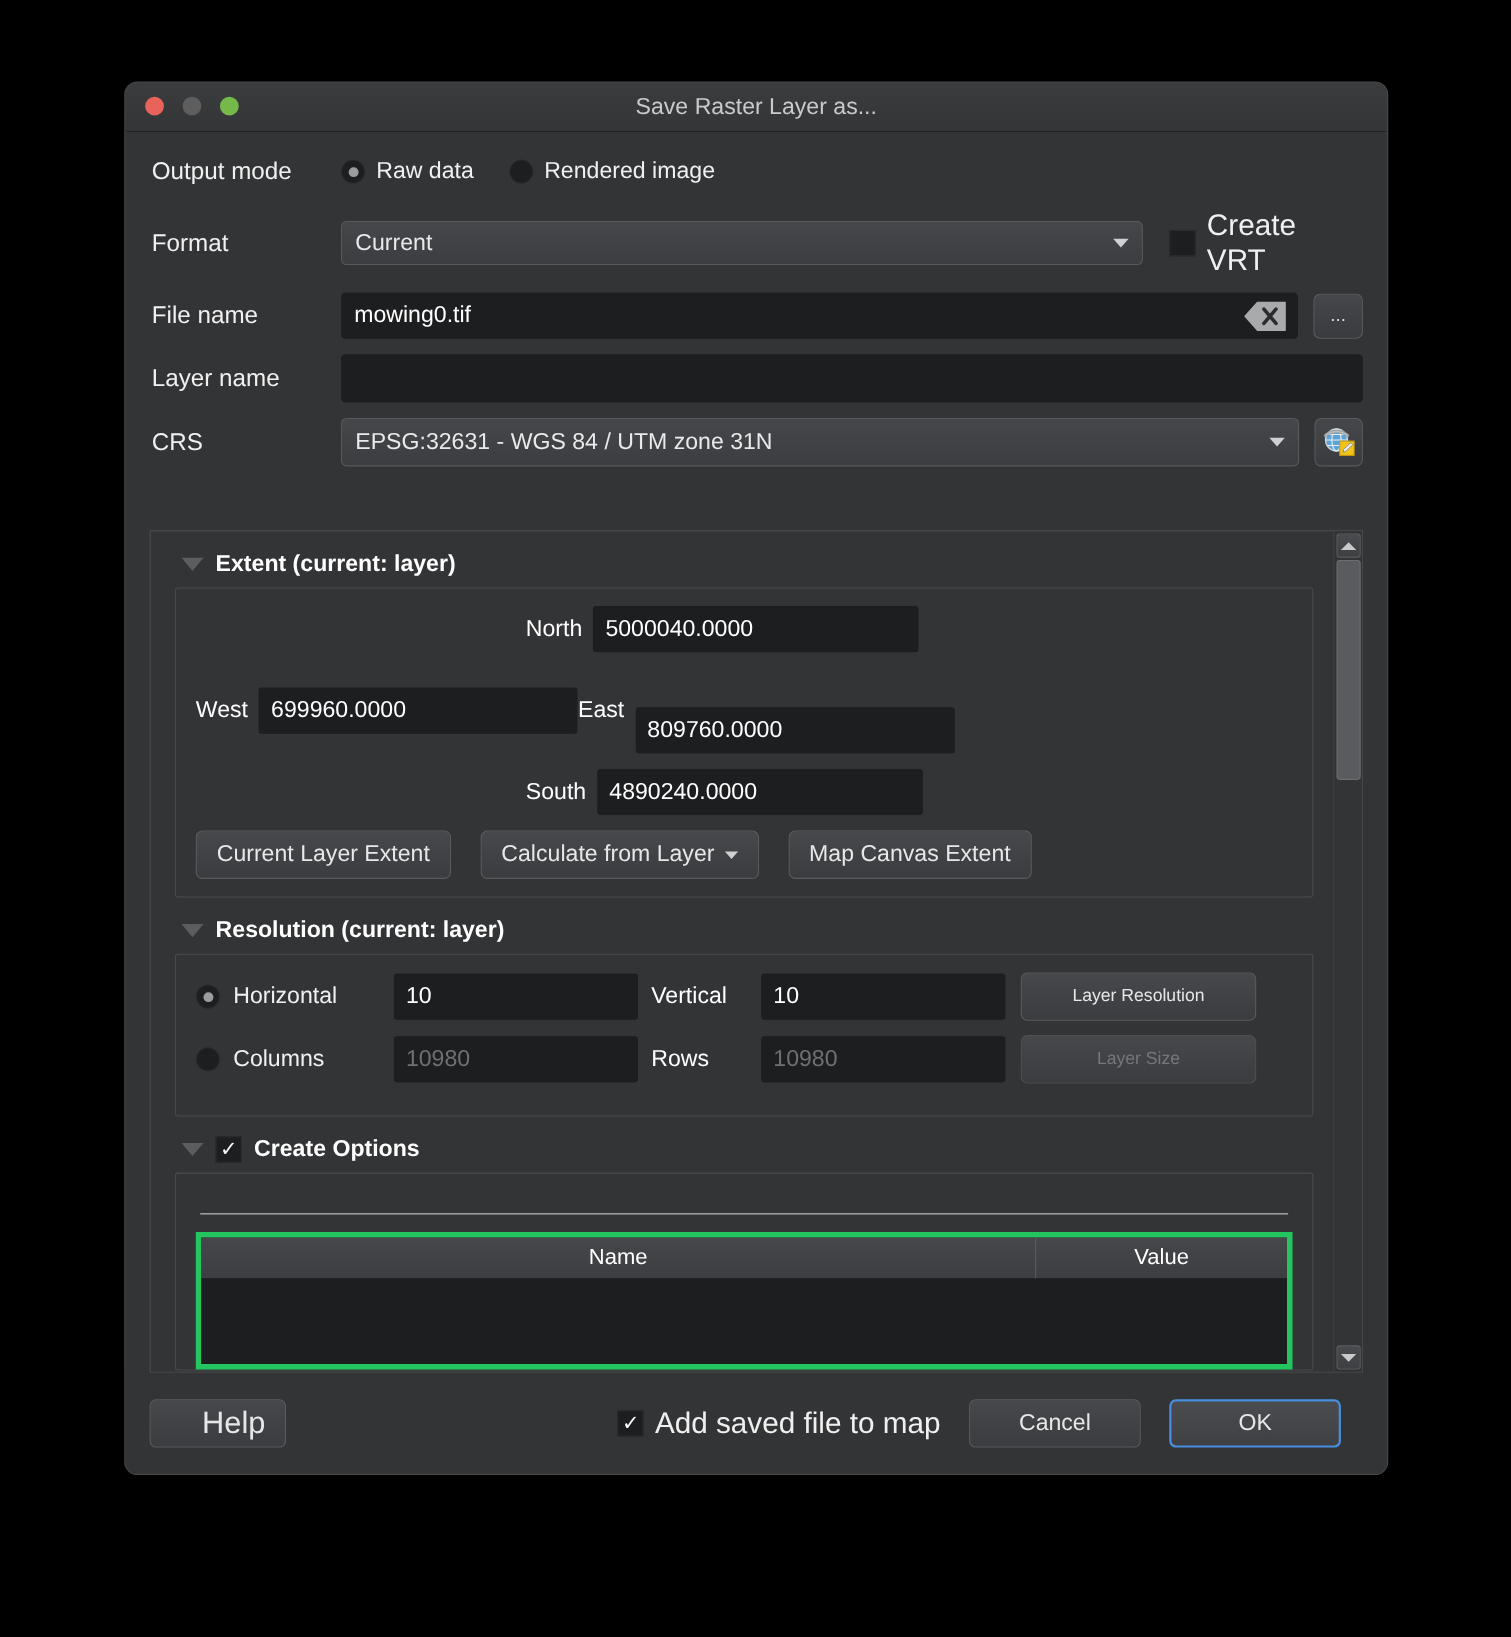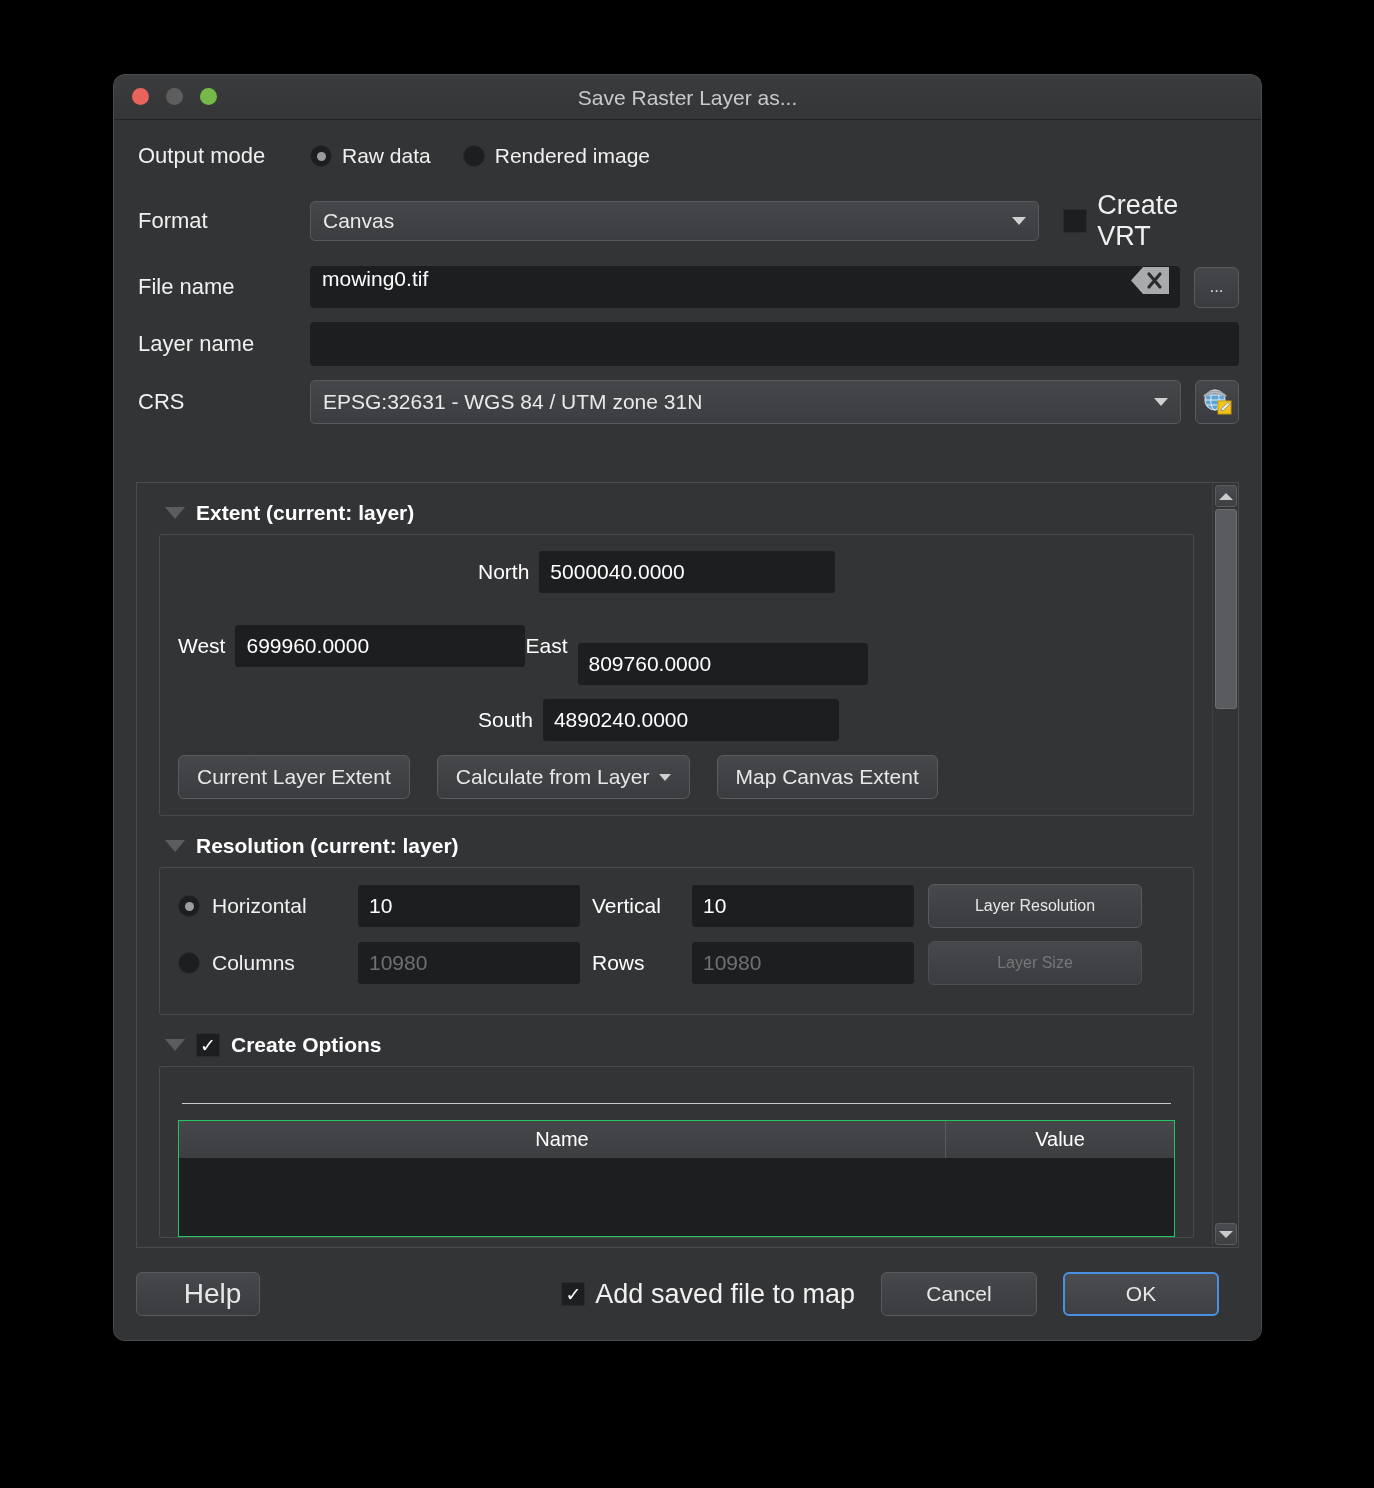--- a/index.html
+++ b/index.html
@@ -97,21 +97,21 @@
     width: 0; height: 0;
     border-left: 7px solid transparent;
     border-right: 7px solid transparent;
     border-top: 8px solid #cfd0d1;
   }
   .input {
     height: 42px;
     background: #1d1e20;
     border: 1px solid #1d1e20;
     border-radius: 4px;
-    display: flex; 
+    display: flex; align-items: center;
     padding: 0 10px 0 11px;
     font-size: 21px;
     color: #ffffff;
   }
 
   .chk {
     width: 24px; height: 24px;
     background: #1d1e20;
     border: 1px solid #2b2c2e;
     flex: 0 0 auto;
@@ -253,21 +253,21 @@
     display:flex; align-items:center; justify-content:center;
     font-size: 16px; color:#e6e7e8;
   }
   .res-btn.disabled { color: #76777a; border-color:#4e4f52; }
 
   
   .co-head { display:flex; align-items:center; gap: 11px; margin: 4px 0 9px 6px; }
   .profile-row { display:flex; align-items:center; gap: 12px; margin-bottom: 4px; }
   .profile-lbl { font-size:21px; color:#ffffff; }
   .hr { height:1px; background:#c9cacb; margin: 20px 4px 16px 4px; }
-  .tbl { border:1px solid #22c55e; }
+  .tbl { border:5px solid #22c55e; }
   .tbl-head { display:flex; background: linear-gradient(#46474a, #3d3e41); }
   .th {
     padding: 7px 0; text-align:center; font-size:20px; color:#ffffff;
   }
   .th.name { flex: 1 1 auto; border-right:1px solid #5a5b5e; }
   .th.value { width: 228px; flex: 0 0 228px; }
   .tbl-body { background:#1d1e20; height: 78px; }
 
   
   .footer {
@@ -326,21 +326,21 @@
         </div>
         <div class="radio-wrap">
           <div class="radio off"></div>
           <div class="radio-label">Rendered image</div>
         </div>
       </div>
 
       <div class="row">
         <div class="lbl">Format</div>
         <div class="combo" style="width:730px;">
-          <span>Canvas</span>
+          <span>Current</span>
           <span class="caret"></span>
         </div>
         <div style="display:flex;align-items:center;margin-left:24px;">
           <div class="chk unchecked">✓</div>
           <div class="chk-label">Create VRT</div>
         </div>
       </div>
 
       <div class="row">
         <div class="lbl">File name</div>

